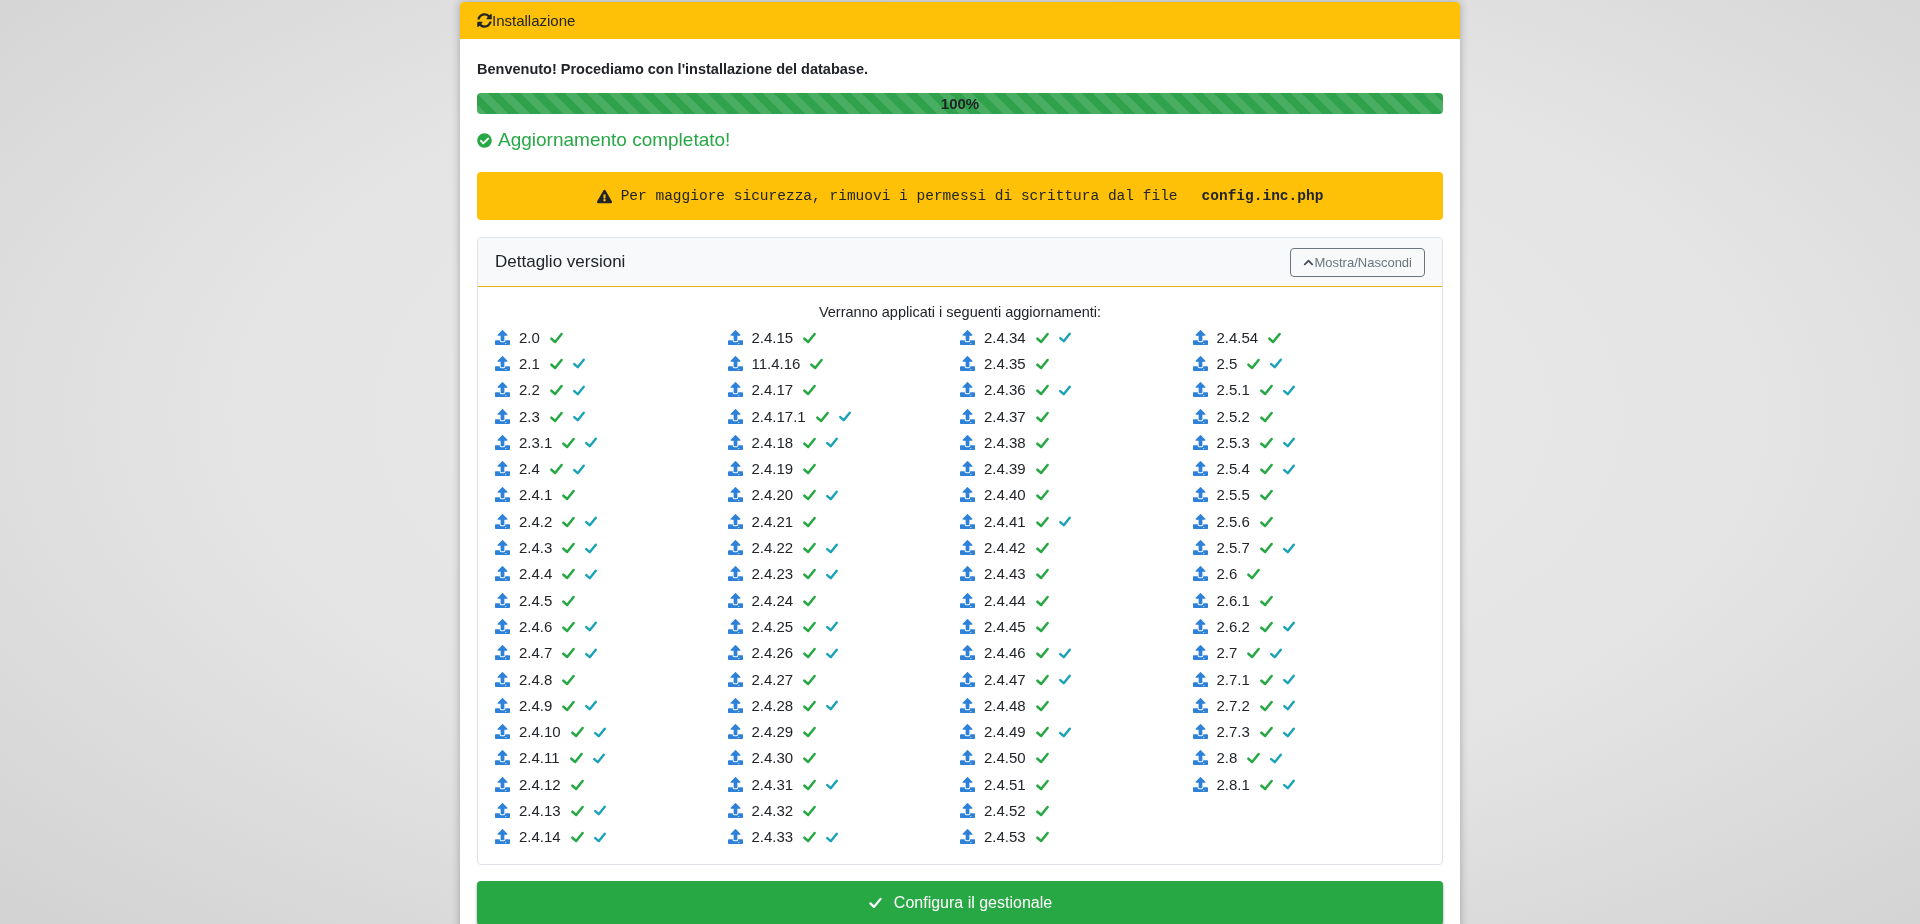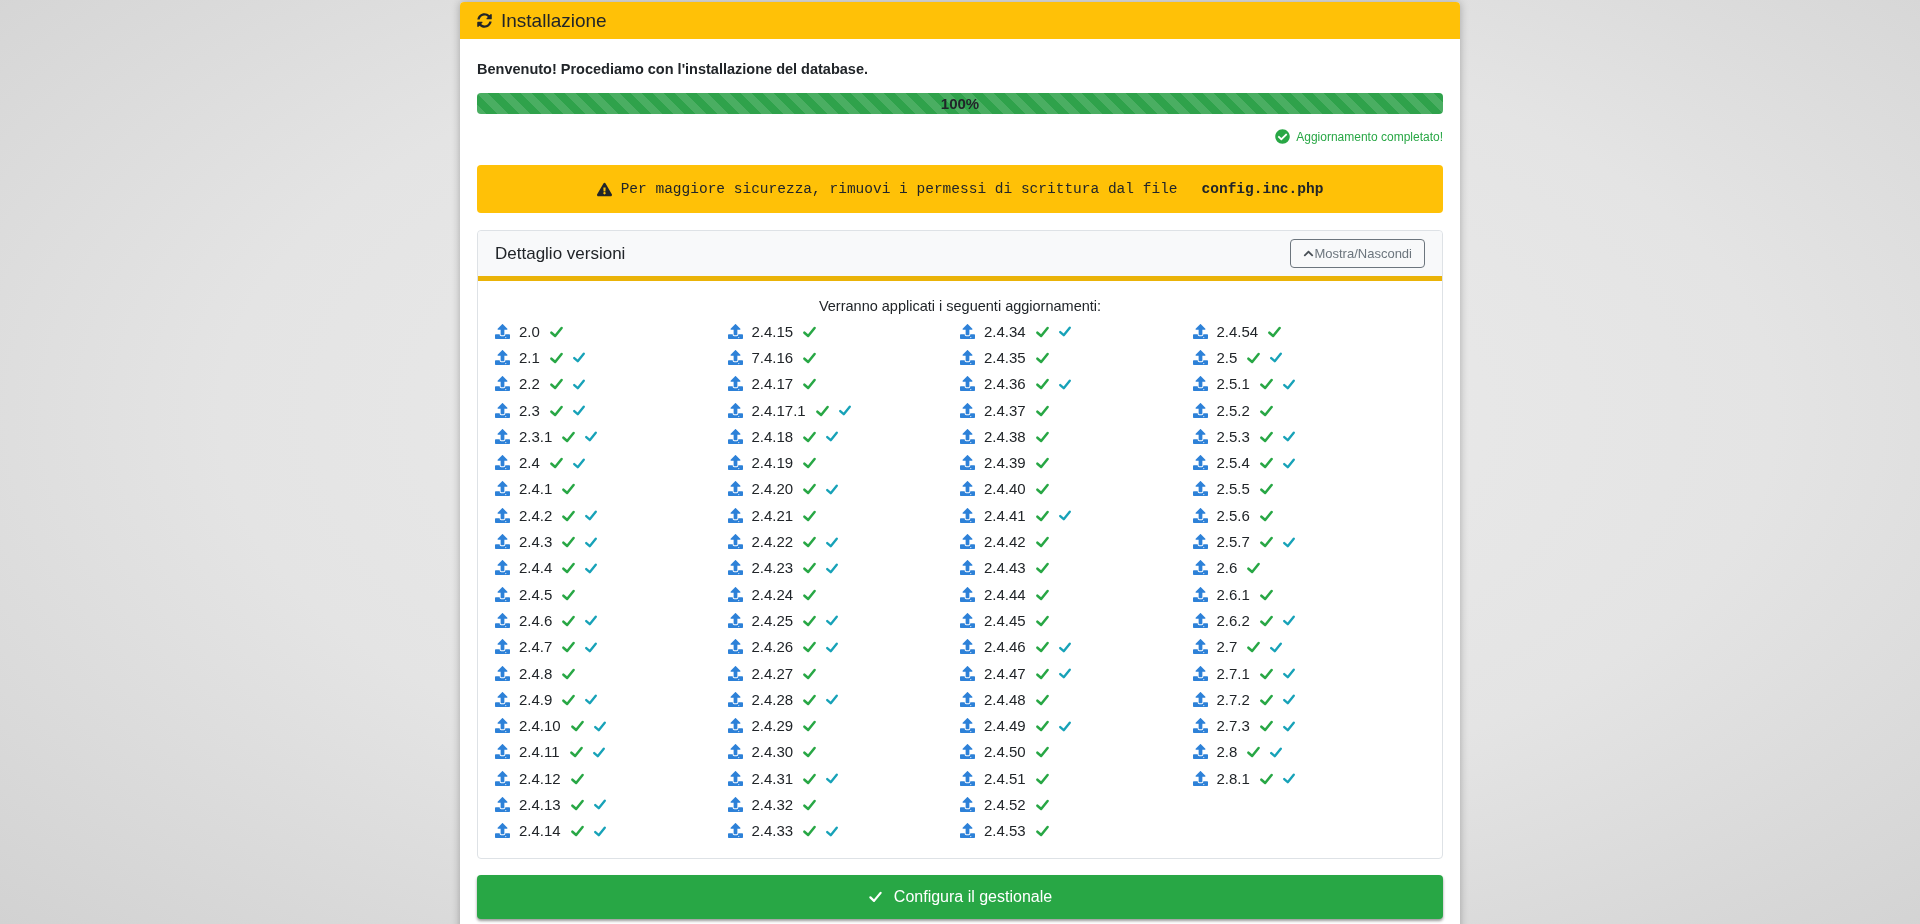--- a/index.html
+++ b/index.html
@@ -15,50 +15,50 @@
     background: #ffffff;
     box-shadow: 0 0 9px rgba(0,0,0,0.28);
     border-radius: 4px 4px 0 0;
     min-height: 980px;
   }
   .card-header {
     height: 37px;
     background: #ffc107;
     border-radius: 4px 4px 0 0;
     display: flex; align-items: center;
-    padding: 0 17px; gap: 9px;
-    font-size: 19px; color: #212529;
+    padding: 0 17px; 
+    font-size: 15px; color: #212529;
   }
   .card-body { padding: 17px; }
   .welcome { font-weight: bold; font-size: 14.5px; margin: 5px 0 16px; }
 
   .progress {
     height: 21px; border-radius: 4px; overflow: hidden;
     background-color: #2fa24b;
     background-image: linear-gradient(45deg, rgba(255,255,255,.13) 25%, transparent 25%, transparent 50%, rgba(255,255,255,.13) 50%, rgba(255,255,255,.13) 75%, transparent 75%, transparent);
     background-size: 22px 22px;
     display: flex; align-items: center; justify-content: center;
     font-weight: bold; font-size: 15px; color: #212529;
     margin-bottom: 15px;
   }
   .success-line {
-    display: flex; align-items: center; justify-content: flex-end; gap: 6px;
-    color: #28a745; font-size: 12px; margin: 15px 0 21px;
+    display: flex; align-items: center; justify-content: flex-start; gap: 6px;
+    color: #28a745; font-size: 19px; margin: 15px 0 21px;
   }
   .alert-warning {
     background: #ffc107; border-radius: 4px;
     padding: 16px; margin-bottom: 17px;
     display: flex; align-items: center; justify-content: center; gap: 9px;
     font-size: 14.5px; color: #212529; font-family: Liberation Mono, monospace;
   }
   .alert-warning b { margin-left: 15px; }
 
   .panel { border: 1px solid #dee2e6; border-radius: 4px; background: #fff; }
   .panel-header {
-    background: #f8f9fa; border-bottom: 5px solid #eab308;
+    background: #f8f9fa; border-bottom: 1px solid #eab308;
     border-radius: 4px 4px 0 0;
     min-height: 49px; padding: 8px 17px;
     display: flex; align-items: center; justify-content: space-between;
   }
   .panel-title { font-size: 17px; color: #212529; }
   .toggle-btn {
     border: 1px solid #6c757d; color: #6c757d; background: transparent;
     border-radius: 4px; padding: 6px 12px; font-size: 13px;
     font-family: inherit; display: flex; align-items: center; cursor: pointer;
   }
@@ -493,21 +493,21 @@
                     <polyline points="16,58 41,80 84,27" fill="none" stroke="currentColor" stroke-width="17" stroke-linecap="round" stroke-linejoin="round"></polyline>
                   </svg>
                 </span>
               </div>
               <div class="version-item">
                 <span class="v-icon upload">
                   <svg viewBox="0 0 512 512" fill="currentColor">
                     <path d="M296 384h-80c-13.3 0-24-10.7-24-24V192h-87.7c-17.8 0-26.7-21.5-14.1-34.1L242.3 5.7c7.5-7.5 19.8-7.5 27.3 0l152.2 152.2c12.6 12.6 3.7 34.1-14.1 34.1H320v168c0 13.3-10.7 24-24 24zm216-8v112c0 13.3-10.7 24-24 24H24c-13.3 0-24-10.7-24-24V376c0-13.3 10.7-24 24-24h136v8c0 30.9 25.1 56 56 56h80c30.9 0 56-25.1 56-56v-8h136c13.3 0 24 10.7 24 24zm-124 88c0-11-9-20-20-20s-20 9-20 20 9 20 20 20 20-9 20-20z"></path>
                   </svg>
                 </span>
-                <span class="v-label">7.4.16</span>
+                <span class="v-label">11.4.16</span>
                 <span class="v-icon chk success">
                   <svg viewBox="0 0 100 100">
                     <polyline points="16,58 41,80 84,27" fill="none" stroke="currentColor" stroke-width="17" stroke-linecap="round" stroke-linejoin="round"></polyline>
                   </svg>
                 </span>
               </div>
               <div class="version-item">
                 <span class="v-icon upload">
                   <svg viewBox="0 0 512 512" fill="currentColor">
                     <path d="M296 384h-80c-13.3 0-24-10.7-24-24V192h-87.7c-17.8 0-26.7-21.5-14.1-34.1L242.3 5.7c7.5-7.5 19.8-7.5 27.3 0l152.2 152.2c12.6 12.6 3.7 34.1-14.1 34.1H320v168c0 13.3-10.7 24-24 24zm216-8v112c0 13.3-10.7 24-24 24H24c-13.3 0-24-10.7-24-24V376c0-13.3 10.7-24 24-24h136v8c0 30.9 25.1 56 56 56h80c30.9 0 56-25.1 56-56v-8h136c13.3 0 24 10.7 24 24zm-124 88c0-11-9-20-20-20s-20 9-20 20 9 20 20 20 20-9 20-20z"></path>

